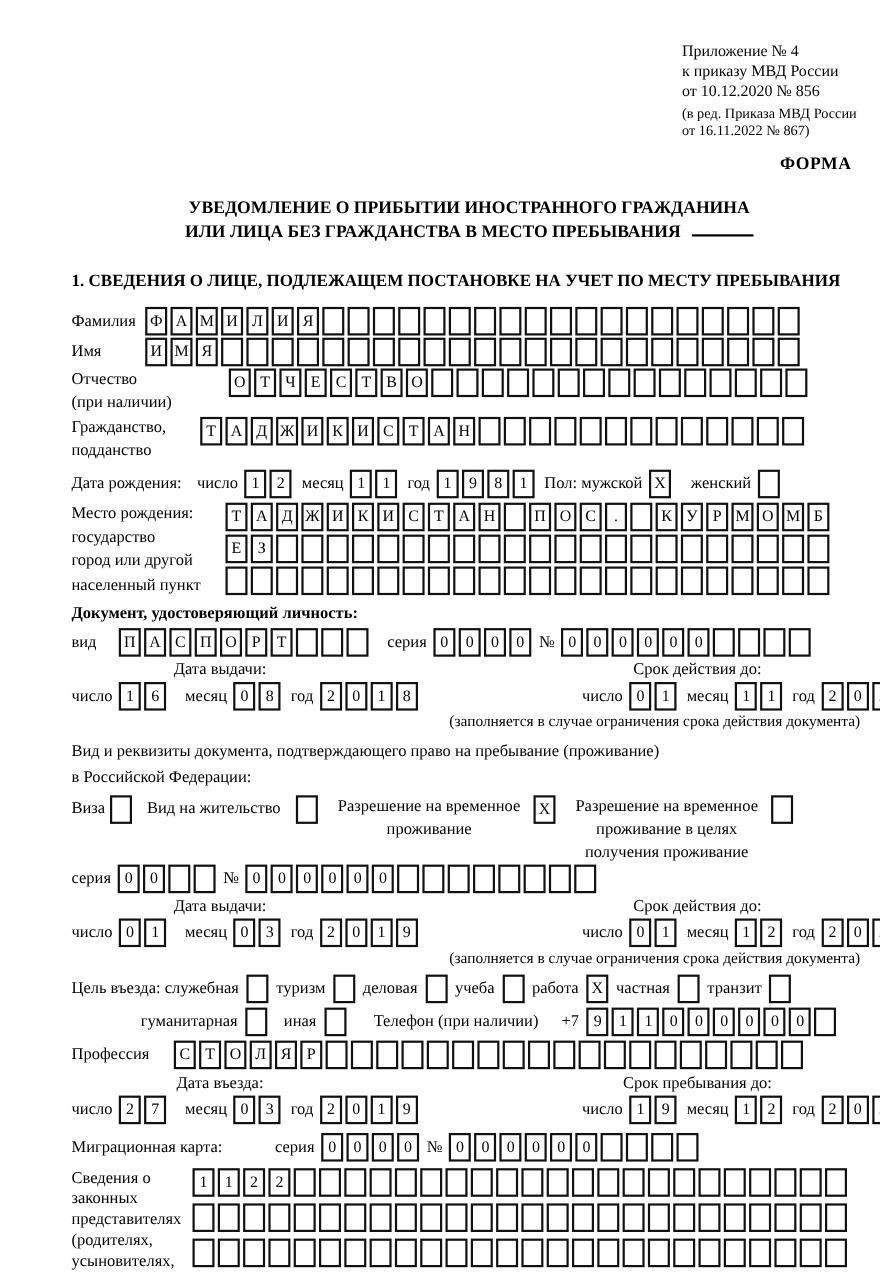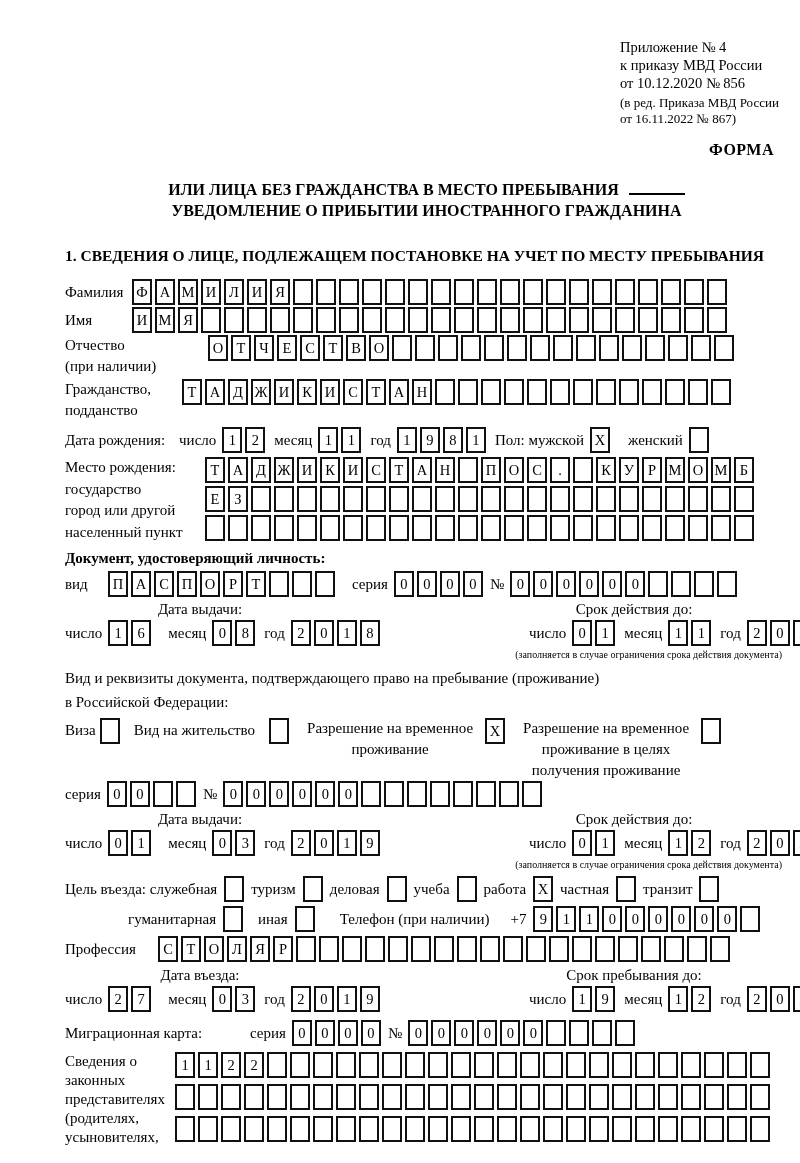--- a/index.html
+++ b/index.html
@@ -44,21 +44,21 @@
   .w-reps{width:110px;line-height:19px;}
   .stack .boxes{margin-bottom:3px;}
   .doc-head{font-weight:bold;margin:6px 0 4px 0;}
   
   .dcols{display:flex;align-items:flex-start;}
   .dcol-l{width:420px;flex:none;}
   .dcol-r{flex:none;margin-left:44px;}
   .dhead-l{width:270px;text-align:center;margin-bottom:2px;}
   .dhead-r{width:210px;text-align:center;margin-bottom:2px;}
   .drow{display:flex;align-items:center;gap:6px;}
-  .note-r{text-align:right;font-size:10px;padding-right:6px;margin:3px 0 6px 0;}
+  .note-r{text-align:right;font-size:14px;padding-right:6px;margin:3px 0 6px 0;}
   .para{line-height:24px;}
   
   .visa-row{display:flex;align-items:flex-start;margin-top:4px;}
   .visa-row .t{padding-top:4px;}
   .ctr{text-align:center;line-height:21px;}
   .gap4{margin-left:4px;}.gap8{margin-left:8px;}.gap12{margin-left:12px;text-align:center;}.gap14{margin-left:14px;}.gap18{margin-left:18px;}
   .purpose{display:flex;align-items:center;gap:7px;margin-bottom:4px;}
   .mr6{margin-right:6px;}
 </style>
 </head>
@@ -71,22 +71,22 @@
     <div>к приказу МВД России</div>
     <div>от 10.12.2020 № 856</div>
   </div>
   <div class="hdr-sub">
     <div>(в ред. Приказа МВД России</div>
     <div>от 16.11.2022 № 867)</div>
   </div>
   <div class="forma">ФОРМА</div>
 
   <div class="title">
+    <div>УВЕДОМЛЕНИЕ О ПРИБЫТИИ ИНОСТРАННОГО ГРАЖДАНИНА</div>
     <div><span>ИЛИ ЛИЦА БЕЗ ГРАЖДАНСТВА В МЕСТО ПРЕБЫВАНИЯ</span><span class="blank-line"></span></div>
-    <div>УВЕДОМЛЕНИЕ О ПРИБЫТИИ ИНОСТРАННОГО ГРАЖДАНИНА</div>
   </div>
 
   <div class="sect">1. СВЕДЕНИЯ О ЛИЦЕ, ПОДЛЕЖАЩЕМ ПОСТАНОВКЕ НА УЧЕТ ПО МЕСТУ ПРЕБЫВАНИЯ</div>
 
   <div class="row">
     <div class="lbl w-sur">Фамилия</div>
     <div class="boxes">
         <span class="cb">Ф</span>
         <span class="cb">А</span>
         <span class="cb">М</span>

